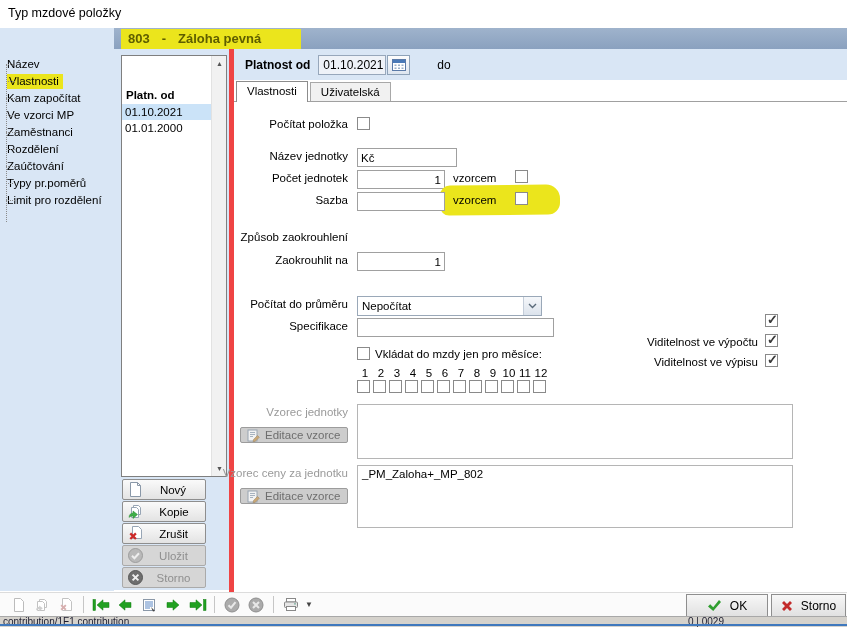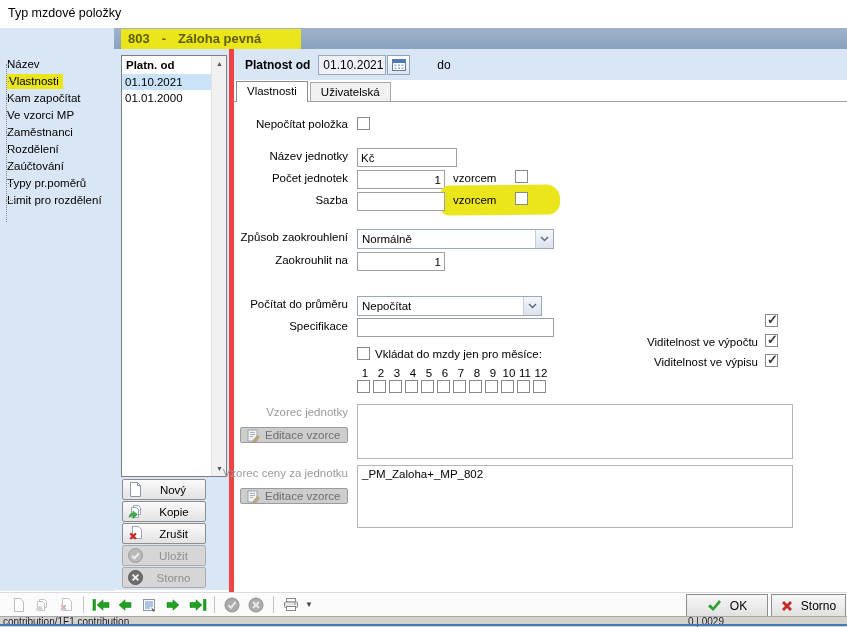--- a/index.html
+++ b/index.html
@@ -25,21 +25,21 @@
   
   .header-bar{left:114px;top:28px;width:733px;height:21px;display:flex;align-items:center;
               background:linear-gradient(#9fb3cc,#8aa1bf);}
   .hl-block{margin-left:7px;background:var(--highlight-yellow);color:#5e5e00;font-weight:bold;
             font-size:13px;padding:2px 40px 3px 7px;display:flex;align-items:center;}
   .hl-block .sep{margin:0 12px;}
 
   
   .left-mid{left:114px;top:49px;width:115px;height:541px;background:var(--sidebar-blue);}
   .datelist{left:121px;top:55px;width:106px;height:422px;background:#fff;border:1px solid #7f7f7f;}
-  .dl-head{height:18px;line-height:18px;font-weight:bold;padding-left:4px;}
+  .dl-head{height:18px;line-height:18px;font-weight:bold;padding-left:4px;margin-top:30px;}
   .dl-row{height:16px;line-height:16px;padding-left:3px;width:89px;cursor:default;}
   .dl-row.selected{background:var(--selection-blue);}
   .dl-scroll{position:absolute;right:0;top:0;bottom:0;width:15px;background:#f1f1f1;border-left:1px solid #e2e2e2;}
   .dl-scroll .up,.dl-scroll .down{position:absolute;left:0;width:15px;text-align:center;font-size:7px;color:#555;}
   .dl-scroll .up{top:4px;} .dl-scroll .down{bottom:4px;}
 
   
   .rec-btns{left:122px;top:479px;width:84px;}
   .rbtn{height:21px;margin-bottom:1px;display:flex;align-items:center;gap:4px;padding:0 5px;
         background:linear-gradient(#fafafa,#e3e3e3);border:1px solid #8e8e8e;border-radius:2px;cursor:default;}
@@ -197,46 +197,38 @@
     <span class="to-label">do</span>
   </div>
 
   <div class="tab-bar">
     <span class="tab active">Vlastnosti</span>
     <span class="tab">Uživatelská</span>
   </div>
 
   <div class="form">
 
-    <span class="flabel" style="top:16px">Nepočítat položka</span>
+    <span class="flabel" style="top:16px">Počítat položka</span>
     <span class="cb" style="left:123px;top:15px"></span>
 
     <span class="flabel" style="top:48px">Název jednotky</span>
     <input class="field" style="left: 123px; top: 46px; width: 100px;" value="Kč">
 
     <span class="flabel" style="top:70px">Počet jednotek</span>
     <input class="field num" style="left: 123px; top: 68px; width: 88px;" value="1">
     <span class="inline-lbl" style="left:219px;top:70px">vzorcem</span>
     <span class="cb" style="left:281px;top:68px"></span>
 
     <div class="blob"></div>
     <span class="flabel" style="top:92px">Sazba</span>
     <input class="field" style="left: 123px; top: 90px; width: 88px;" value="">
     <span class="inline-lbl" style="left:219px;top:92px">vzorcem</span>
     <span class="cb" style="left:281px;top:90px"></span>
 
     <span class="flabel" style="top:129px">Způsob zaokrouhlení</span>
-    <div class="combo" style="left:123px;top:127px;width:197px">
-      <span class="val">Normálně</span>
-      <span class="cbtn">
-          <svg width="9" height="6">
-            <path d="M1 1l3.5 3.5L8 1" stroke="#5a6a7a" stroke-width="1.4" fill="none"></path>
-          </svg>
-        </span>
-    </div>
     <span class="flabel" style="top:152px">Zaokrouhlit na</span>
     <input class="field num" style="left: 123px; top: 150px; width: 88px;" value="1">
 
     <span class="flabel" style="top:196px">Počítat do průměru</span>
     <div class="combo" style="left:123px;top:194px;width:185px">
       <span class="val">Nepočítat</span>
       <span class="cbtn">
           <svg width="9" height="6">
             <path d="M1 1l3.5 3.5L8 1" stroke="#5a6a7a" stroke-width="1.4" fill="none"></path>
           </svg>

